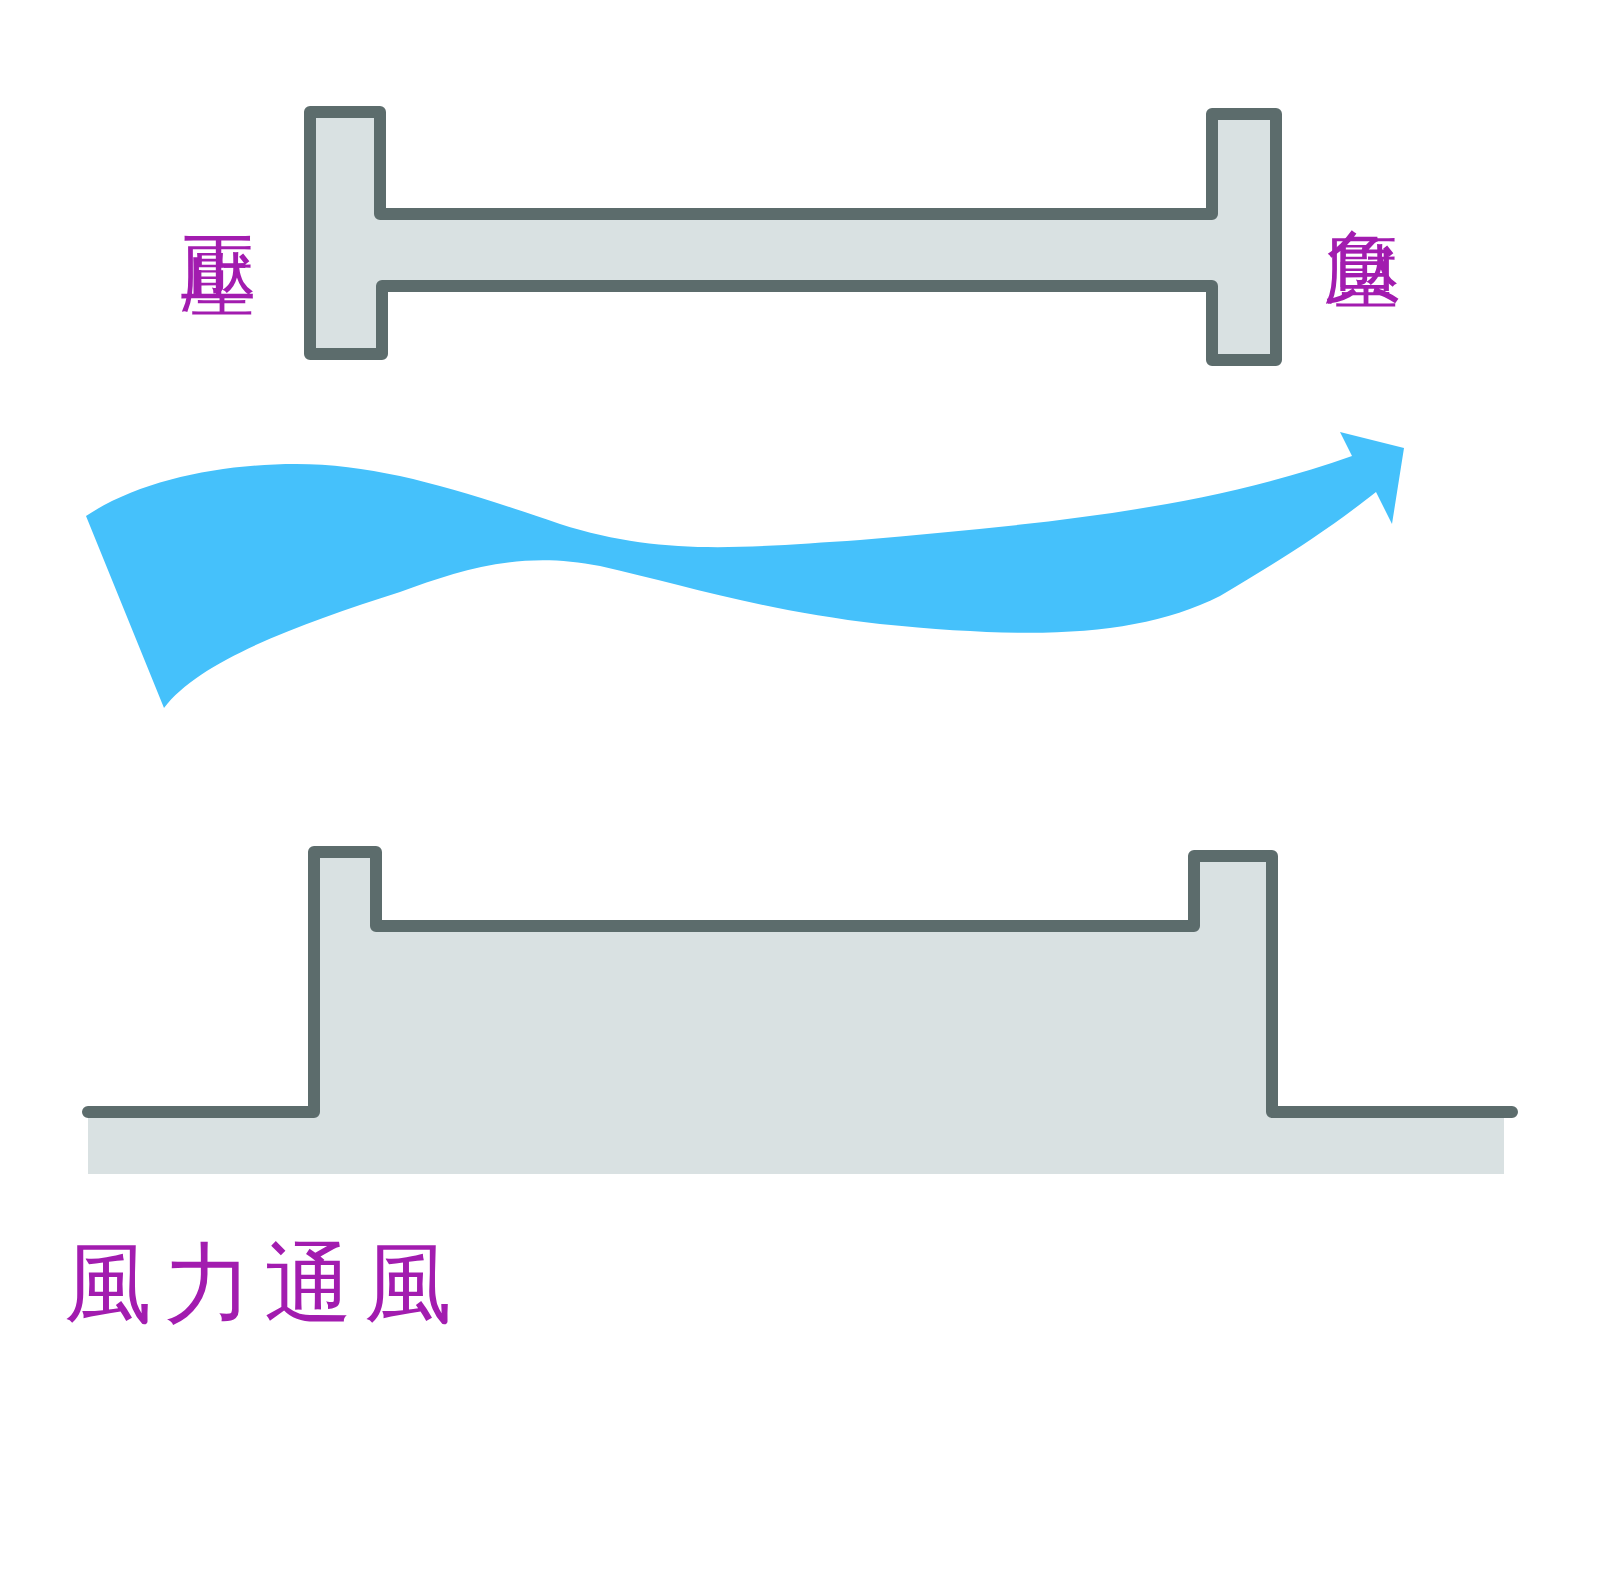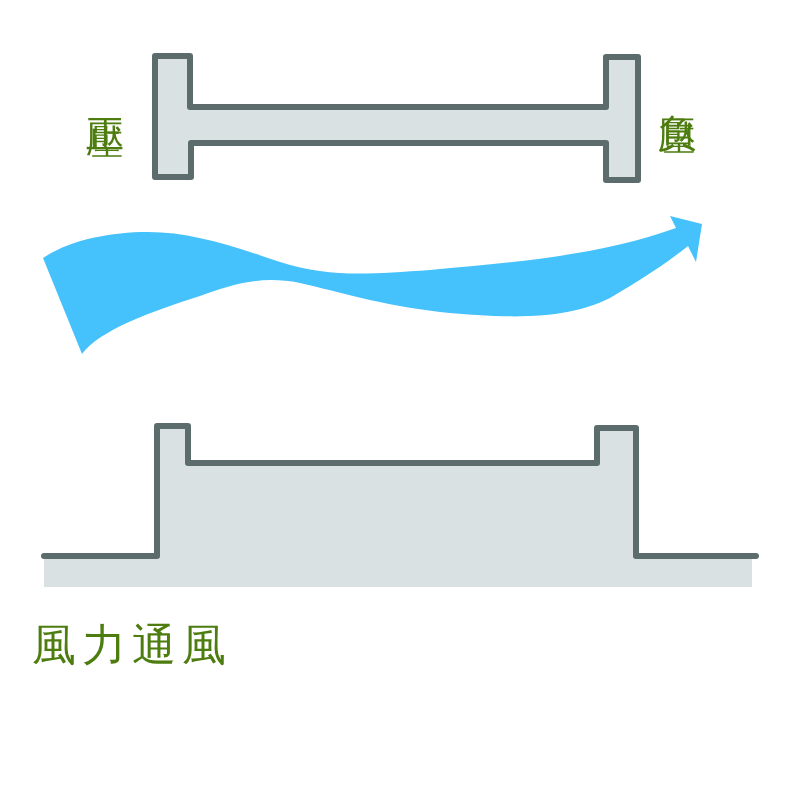--- a/index.html
+++ b/index.html
@@ -1,21 +1,21 @@
 <!DOCTYPE html>
 <html><head>
   <meta charset="utf-8">
   <style>
     html, body { margin: 0; padding: 0; background: #ffffff; }
     body { width: 800px; height: 792px; position: relative; overflow: hidden; }
     svg.diagram { position: absolute; left: 0; top: 0; }
     .label {
       position: absolute;
-      font-family: Liberation Serif, serif;
-      color: #4d7c0f;
+      font-family: Liberation Mono, monospace;
+      color: #a21caf;
       line-height: 1;
     }
     .vlabel { writing-mode: vertical-rl; font-size: 38px; letter-spacing: 4px; }
     .caption { font-size: 44px; letter-spacing: 6px; }
   </style>
 </head>
 <body>
 
 <svg class="diagram" width="800" height="792" viewBox="0 0 800 792">
 

